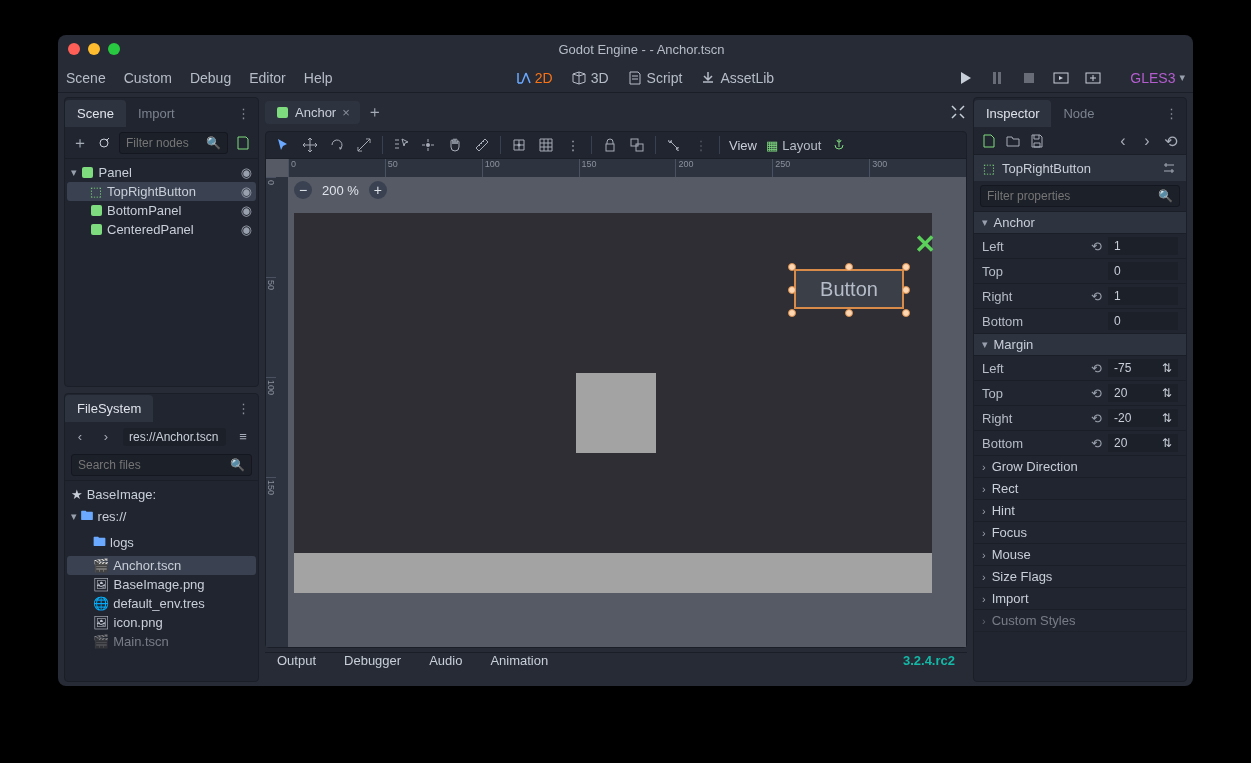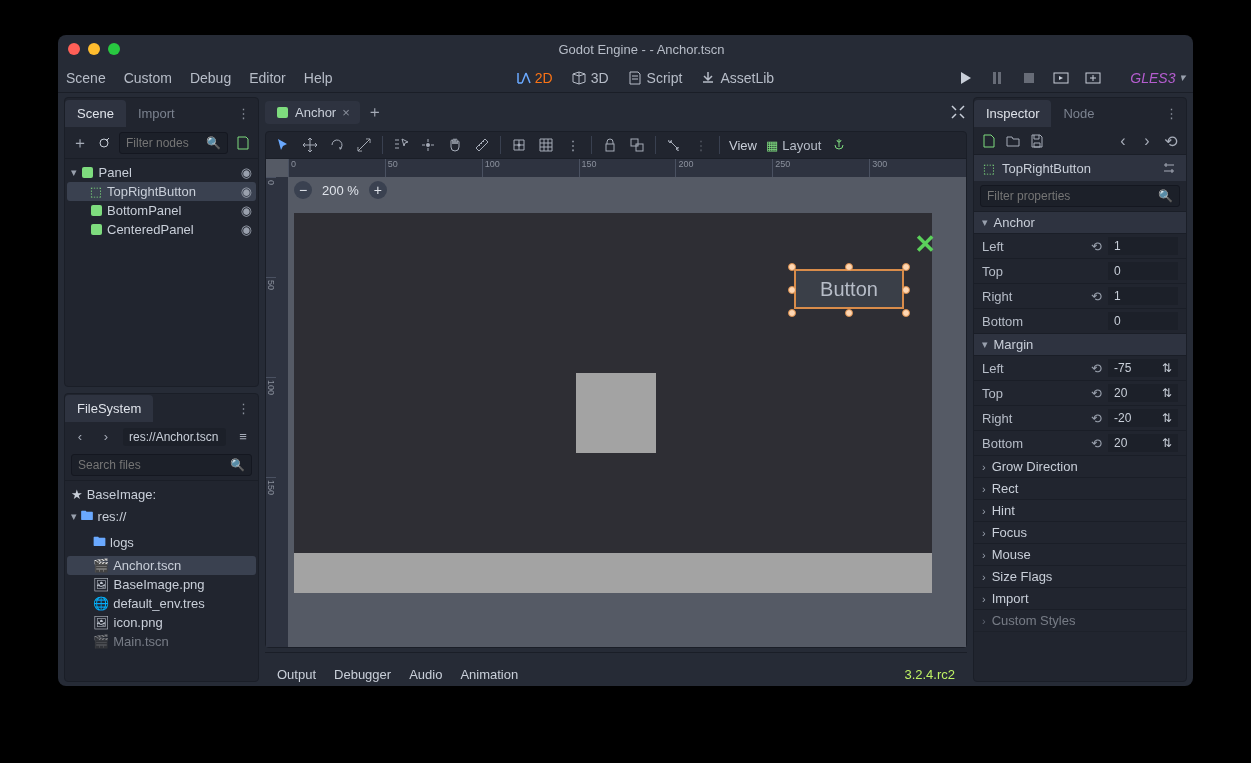--- a/index.html
+++ b/index.html
@@ -7,21 +7,21 @@
 .window { position: absolute; left: 58px; top: 35px; width: 1135px; height: 651px; background: #262b36; border-radius: 8px; color: #c9cfd9; box-shadow: 0 10px 40px rgba(0,0,0,.6); display: flex; flex-direction: column; }
 .titlebar { height: 28px; display: flex; align-items: center; padding: 0 10px; position: relative; }
 .traffic { display: flex; gap: 8px; }
 .tl { width: 12px; height: 12px; border-radius: 50%; }
 .tl.r { background: #ff5f57; } .tl.y { background: #febc2e; } .tl.g { background: #28c840; }
 .title { position: absolute; left: 0; right: 0; text-align: center; font-size: 13px; color: #b7bdc8; margin-left: 32px; }
 .menubar { height: 30px; display: flex; align-items: center; padding: 0 8px; gap: 18px; font-size: 14px; border-bottom: 1px solid #1a1e27; }
 .menubar .spacer { flex: 1; }
 .mbtn { display: flex; align-items: center; gap: 4px; color: #b7bdc8; cursor: pointer; }
 .mbtn.accent { color: #f97316; }
-.mbtn.gles { color: #b45dcf; font-style: italic; }
+.mbtn.gles { color: #b45dcf; }
 .playctl { display: flex; gap: 14px; align-items: center; margin-right: 10px; }
 .content { flex: 1; display: flex; min-height: 0; }
 .left { width: 205px; display: flex; flex-direction: column; gap: 6px; padding: 4px 4px 4px 6px; }
 .panel { background: #21252f; border: 1px solid #1a1e27; border-radius: 4px; display: flex; flex-direction: column; }
 .tabs { display: flex; align-items: center; height: 30px; font-size: 13px; }
 .tab { padding: 6px 12px; color: #7b828f; cursor: pointer; }
 .tab.active { background: #2e3340; color: #dfe3ea; border-radius: 4px 4px 0 0; }
 .dots { margin-left: auto; padding: 0 8px; color: #8a909c; cursor: pointer; }
 .toolbar-row { display: flex; align-items: center; gap: 6px; padding: 4px 6px; border-bottom: 1px solid #1a1e27; }
 .filterbox { flex: 1; display: flex; align-items: center; background: #1c2029; border: 1px solid #141720; border-radius: 3px; padding: 2px 6px; height: 22px; font-size: 12px; color: #7b828f; }
@@ -49,22 +49,22 @@
 .rulers-v span { display: block; height: 100px; border-top: 1px solid #4a5161; padding-top: 2px; writing-mode: vertical-lr; }
 .canvas { position: absolute; left: 22px; top: 18px; right: 0; bottom: 0; background: #555a65; overflow: hidden; }
 .zoom { position: absolute; left: 6px; top: 4px; display: flex; align-items: center; gap: 10px; font-size: 13px; color: #dfe3ea; z-index: 5; }
 .zbtn { width: 18px; height: 18px; border-radius: 50%; background: #3a4150; display: flex; align-items: center; justify-content: center; font-size: 14px; cursor: pointer; }
 .scene-rect { position: absolute; left: 6px; top: 36px; width: 638px; height: 380px; background: #2e2e34; }
 .gray-center { position: absolute; left: 282px; top: 160px; width: 80px; height: 80px; background: #a3a3a3; }
 .gray-bottom { position: absolute; left: 0; bottom: 0; right: 0; height: 40px; background: #a3a3a3; }
 .sel-btn { position: absolute; left: 500px; top: 56px; width: 110px; height: 40px; border: 2px solid #d98c4a; background: #3a3f48; display: flex; align-items: center; justify-content: center; font-size: 20px; color: #b7bdc8; }
 .handle { position: absolute; width: 8px; height: 8px; border: 1px solid #d98c4a; border-radius: 50%; background: #ffd7b3; }
 .xmark { position: absolute; right: -4px; top: 16px; color: #5bd15b; font-size: 26px; font-weight: bold; pointer-events: none; }
-.bottombar { height: 30px; display: flex; align-items: flex-end; padding: 0 12px; gap: 18px; font-size: 13px; border-top: 1px solid #1a1e27; }
-.bottombar .ver { margin-left: auto; color: #bef264; }
+.bottombar { height: 30px; display: flex; align-items: flex-start; padding: 0 12px; gap: 28px; font-size: 13px; border-top: 1px solid #1a1e27; }
+.bottombar .ver { margin-left: auto; color: #14b8a6; font-weight: bold; }
 .right { width: 222px; display: flex; flex-direction: column; padding: 4px 6px 4px 2px; }
 .iprow { display: flex; align-items: center; padding: 3px 8px; font-size: 13px; gap: 6px; border-bottom: 1px solid #1a1e27; }
 .iprow.hdr { background: #2e3340; }
 .iprow .lbl { flex: 1; color: #b7bdc8; }
 .ival { background: #1c2029; padding: 2px 6px; min-width: 70px; font-size: 12px; display: flex; align-items: center; justify-content: space-between; }
 .revert { color: #99a0ad; cursor: pointer; }
 .chev { color: #99a0ad; font-size: 11px; }
 .nodehdr { background: #2e3340; padding: 4px 8px; display: flex; align-items: center; gap: 6px; font-size: 13px; }
 .proplist { flex: 1; overflow: hidden; }
 .centerlink { text-align: center; padding: 4px; color: #6aa9ff; background: #262b36; font-size: 13px; }

